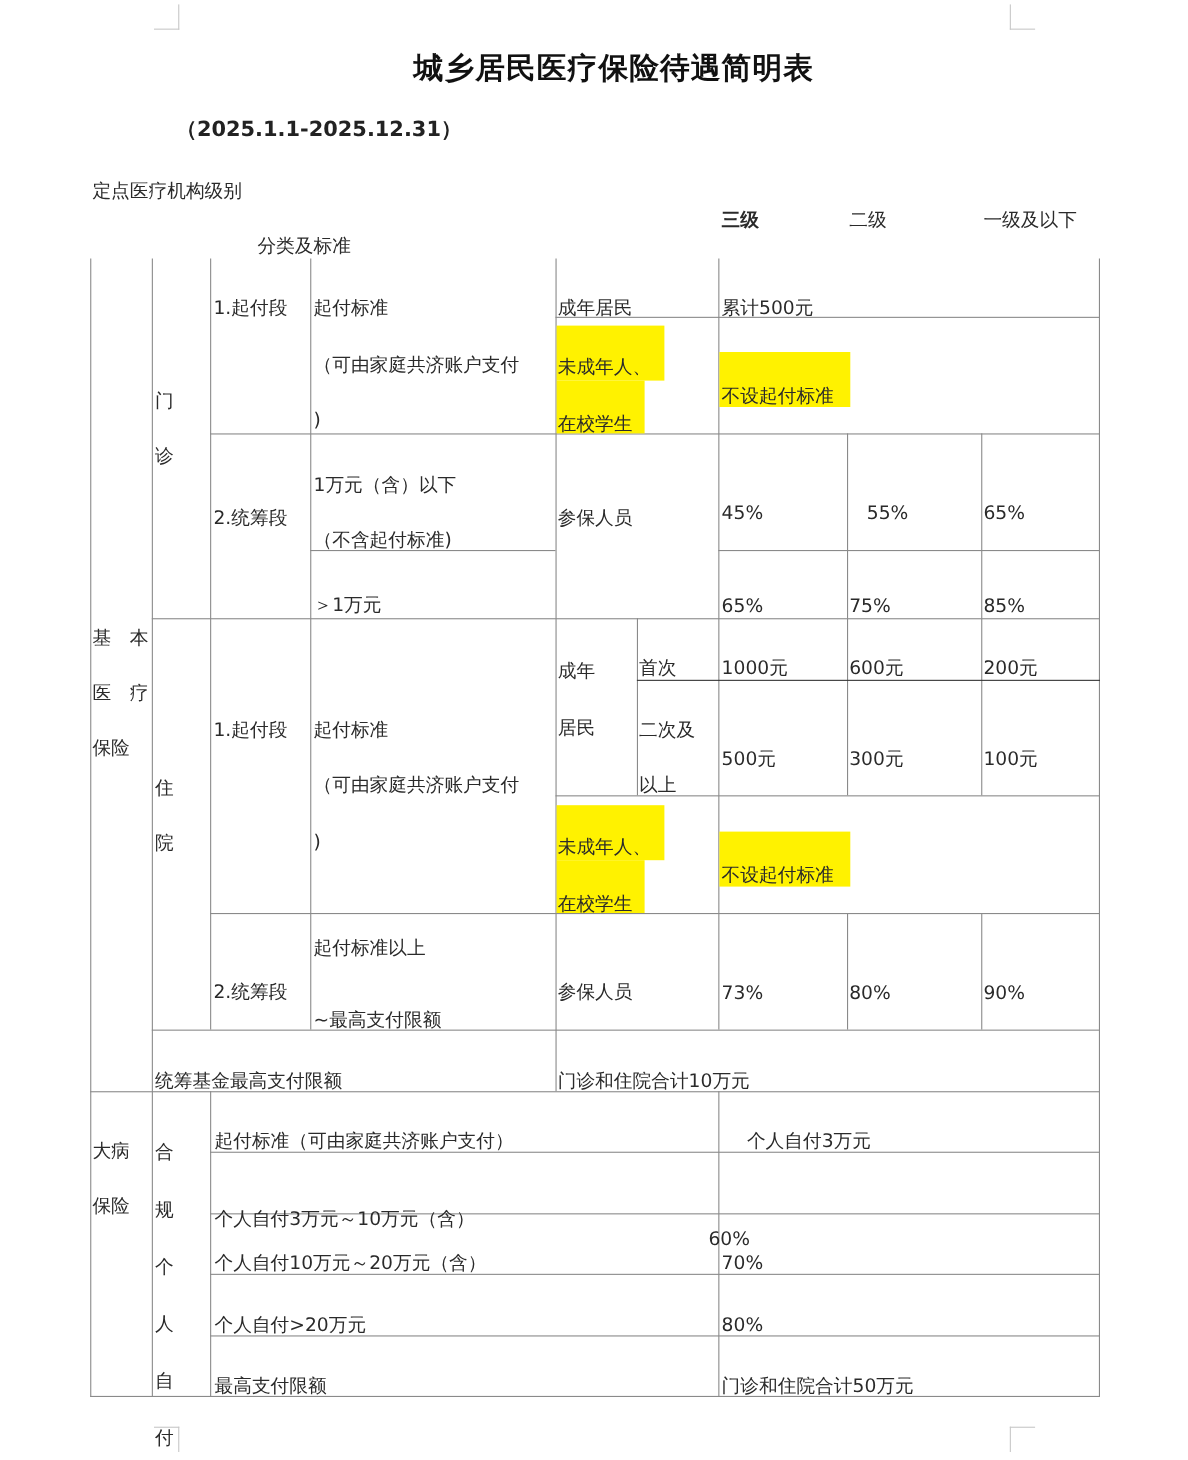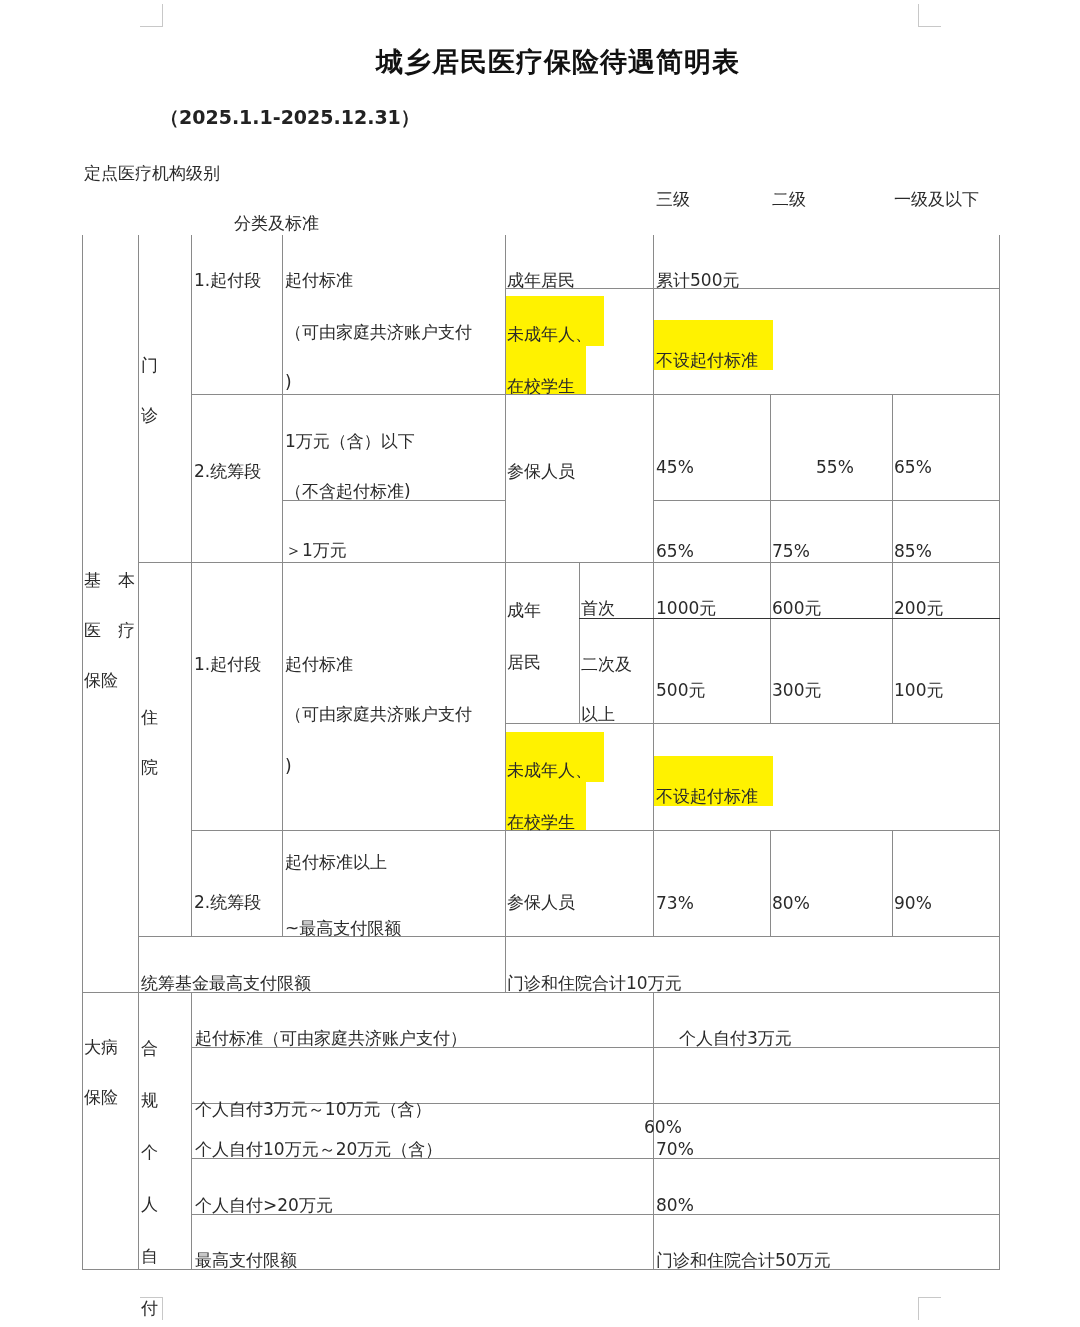--- a/index.html
+++ b/index.html
@@ -23,21 +23,21 @@
 <div class="crop" style="left:140px;top:4px;border-right-width:1.5px;border-bottom-width:1.5px;"></div>
 <div class="crop" style="left:918px;top:4px;border-left-width:1.5px;border-bottom-width:1.5px;"></div>
 <div class="crop" style="left:140px;top:1297px;border-right-width:1.5px;border-top-width:1.5px;"></div>
 <div class="crop" style="left:918px;top:1297px;border-left-width:1.5px;border-top-width:1.5px;"></div>
 
 <div class="abs title">城乡居民医疗保险待遇简明表</div>
 <div class="abs subtitle">（2025.1.1-2025.12.31）</div>
 
 <div class="abs lbl" style="left:84px;top:162px;">定点医疗机构级别</div>
 <div class="abs lbl" style="left:234px;top:212px;">分类及标准</div>
-<div class="abs lbl" style="left:656px;top:188px;">三级</div>
+<div class="abs lbl" style="left:656px;top:188px;font-weight:bold;">三级</div>
 <div class="abs lbl" style="left:772px;top:188px;">二级</div>
 <div class="abs lbl" style="left:894px;top:188px;">一级及以下</div>
 
 <div>
 
   <div class="vl" style="left:82px;top:235px;height:1035px;"></div>
   <div class="vl" style="left:138px;top:235px;height:1035px;"></div>
   <div class="vl" style="left:191px;top:235px;height:701px;"></div>
   <div class="vl" style="left:191px;top:992px;height:278px;"></div>
   <div class="vl" style="left:282px;top:235px;height:701px;"></div>
@@ -93,21 +93,21 @@
   <div class="t" style="left:507px;top:376px;">在校学生</div>
   <div class="abs hl" style="left:654px;top:320px;width:119px;height:50px;"></div>
   <div class="t" style="left:656px;top:350px;">不设起付标准</div>
 
   <div class="t" style="left:194px;top:461px;">2.统筹段</div>
   <div class="t" style="left:285px;top:431px;">1万元（含）以下</div>
   <div class="t" style="left:285px;top:481px;">（不含起付标准)</div>
   <div class="t" style="left:285px;top:540px;">＞1万元</div>
   <div class="t" style="left:507px;top:461px;">参保人员</div>
   <div class="t" style="left:656px;top:457px;">45%</div>
-  <div class="t" style="left:816px;top:457px;">55%</div>
+  <div class="t" style="left:788px;top:457px;">55%</div>
   <div class="t" style="left:894px;top:457px;">65%</div>
   <div class="t" style="left:656px;top:541px;">65%</div>
   <div class="t" style="left:772px;top:541px;">75%</div>
   <div class="t" style="left:894px;top:541px;">85%</div>
 
   <div class="vt" style="left:141px;top:692px;">
     <div>住</div>
     <div>院</div>
   </div>
   <div class="t" style="left:194px;top:654px;">1.起付段</div>

